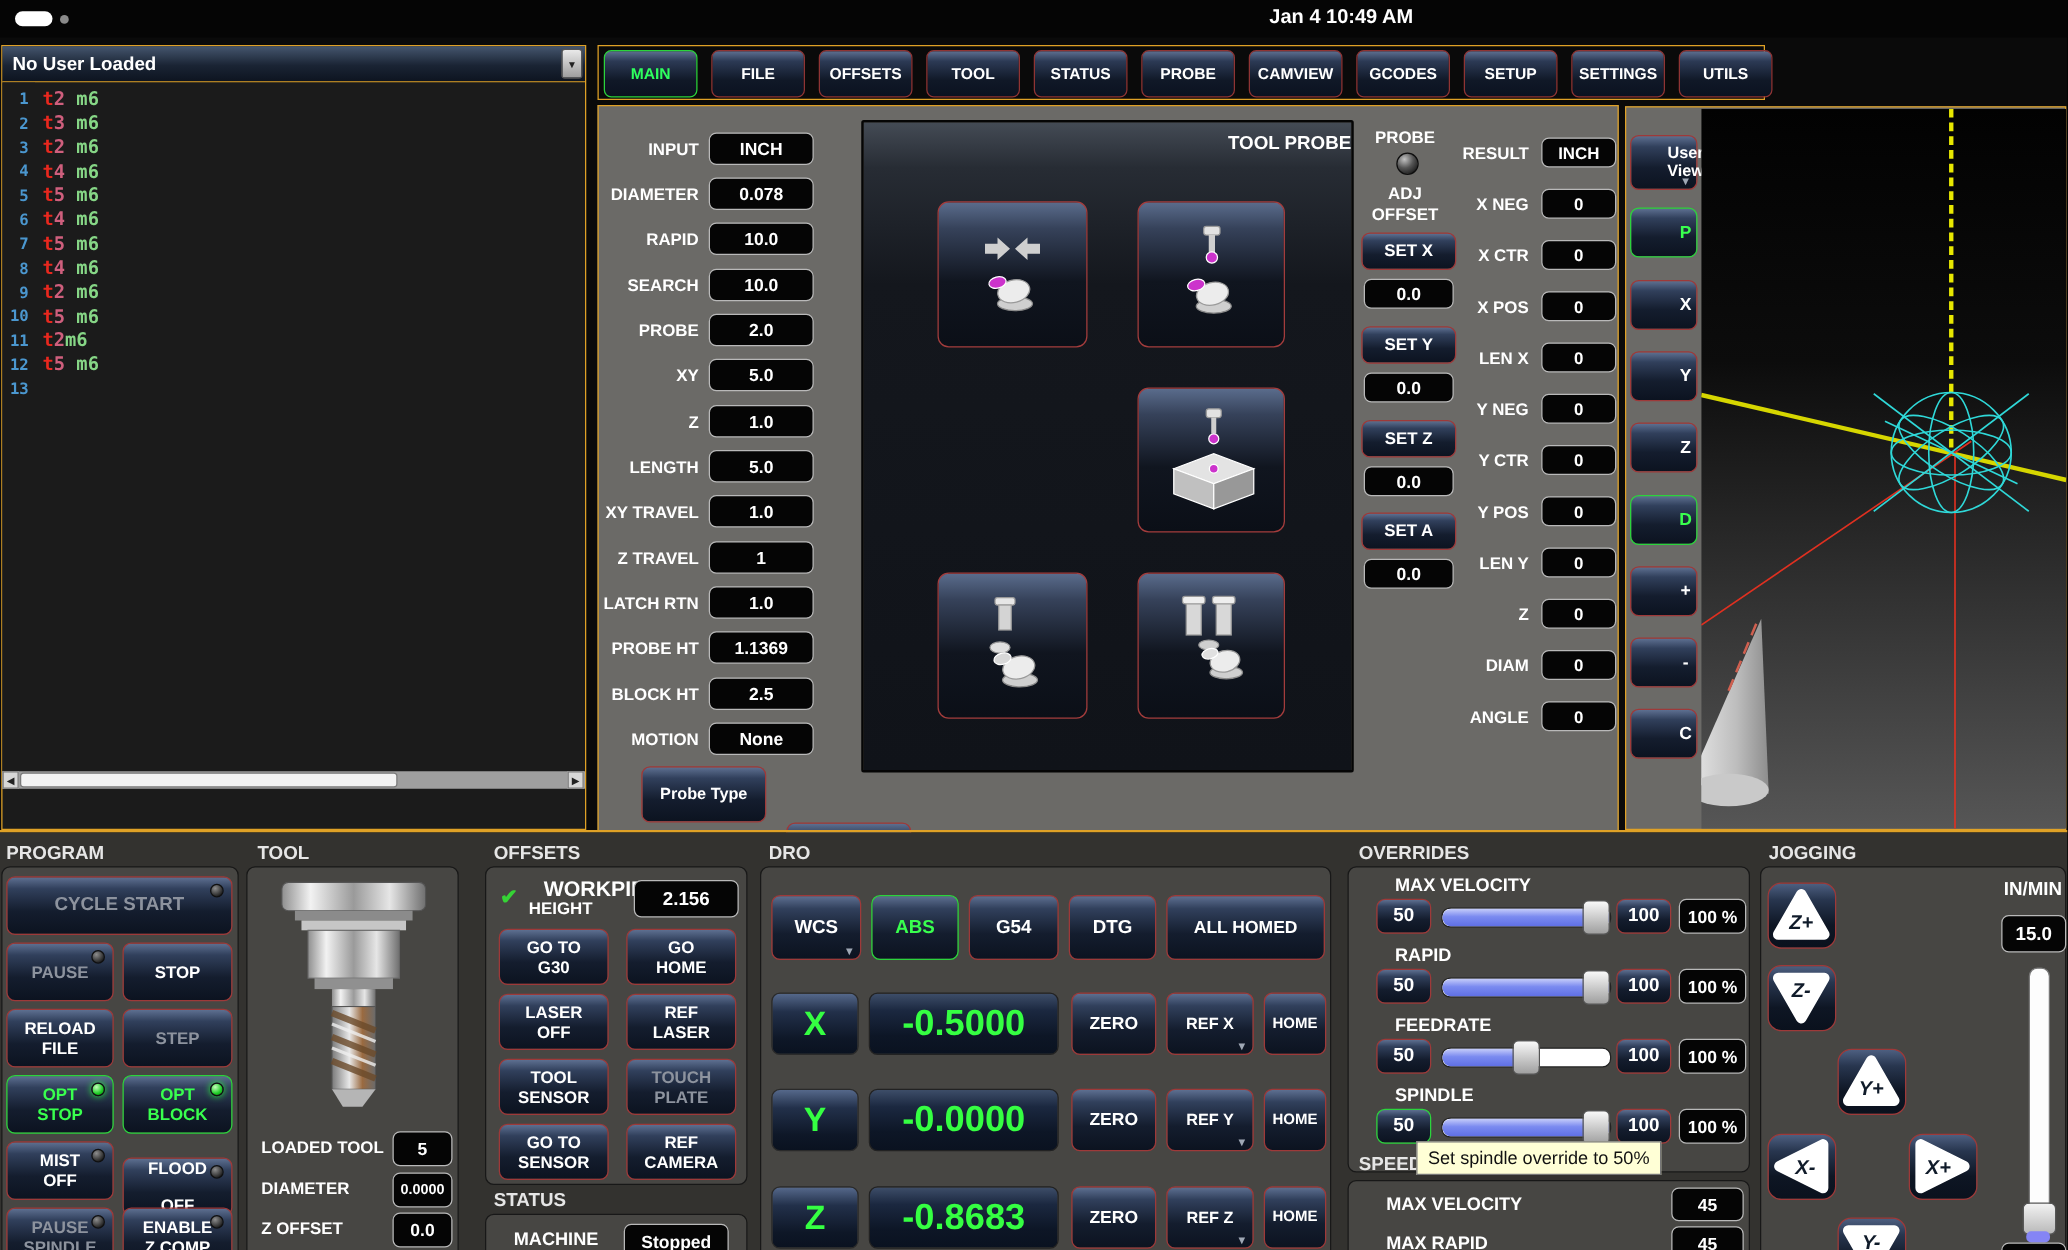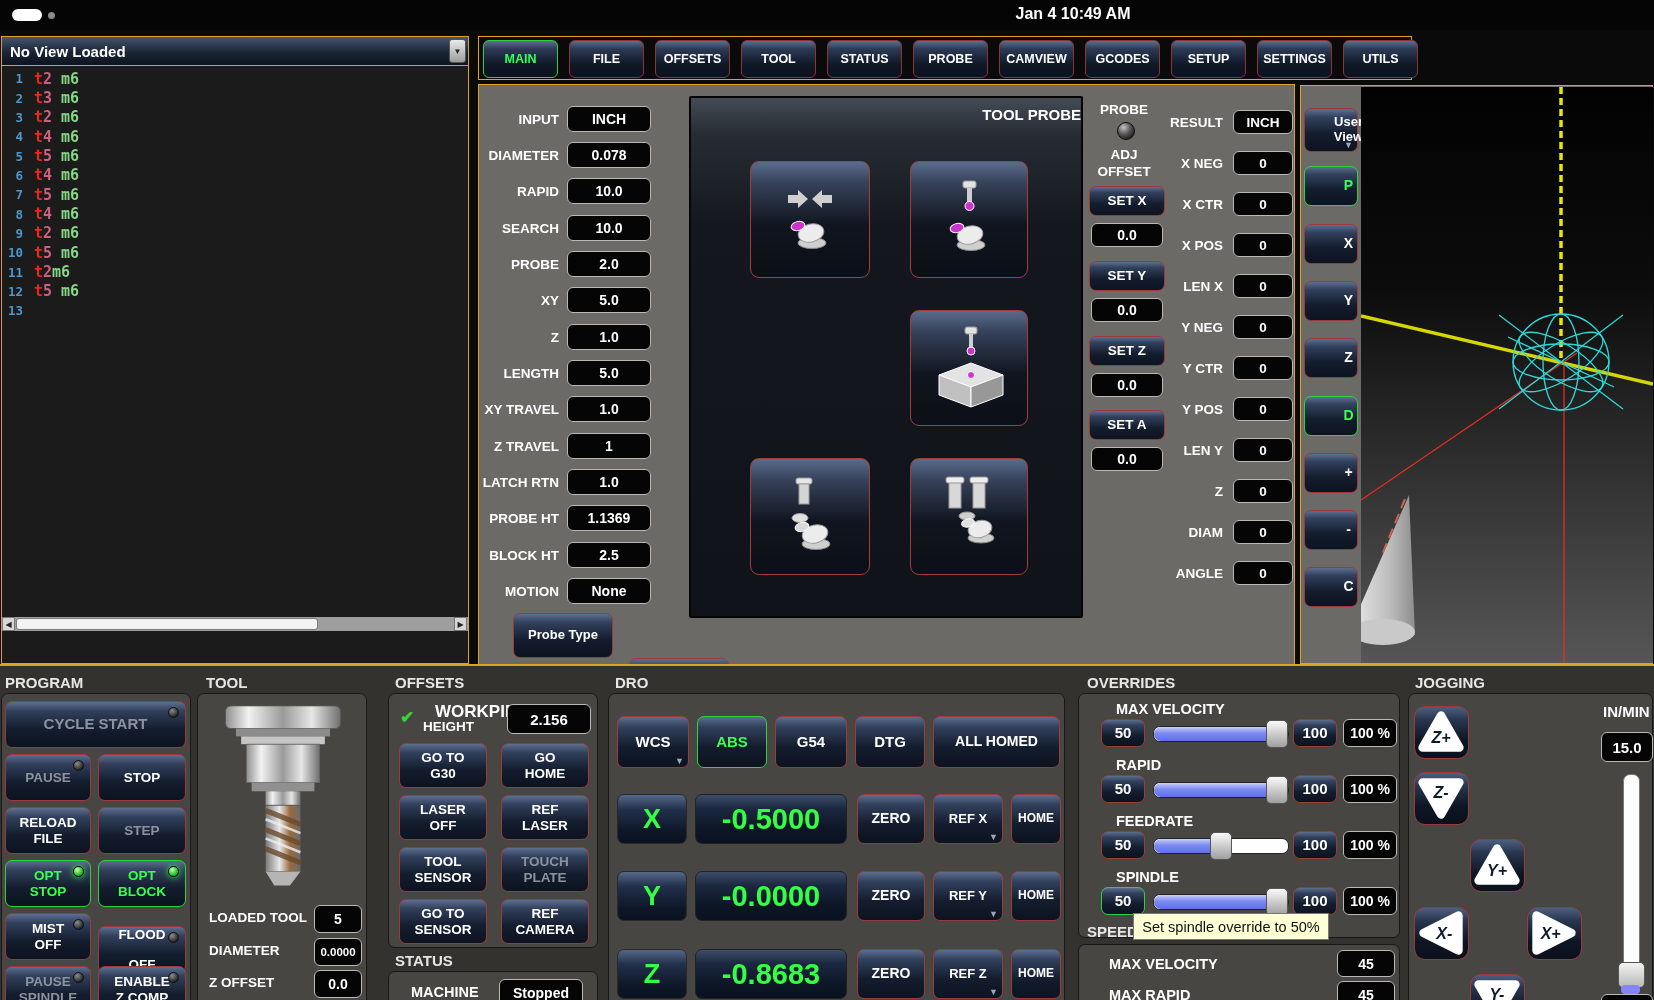--- a/index.html
+++ b/index.html
@@ -103,21 +103,21 @@
 
 <div id="stage">
 
   <div class="abs topbar">
     <div class="abs winpill"></div>
     <div class="abs windot"></div>
     <div class="abs clock" style="left:123px;">Jan 4  10:49 AM</div>
   </div>
 
   <div class="abs leftwrap">
-    <div class="abs combo">No View Loaded</div>
+    <div class="abs combo">No User Loaded</div>
     <div class="abs combobtn">▼</div>
     <div class="abs gutter"></div>
     <div class="abs editor">
       <div class="gline">
           <span class="num">1</span>
           <span class="tt">t</span>
           <span class="td">2</span>
           <span class="tm"> m6</span>
         </div>
       <div class="gline">

